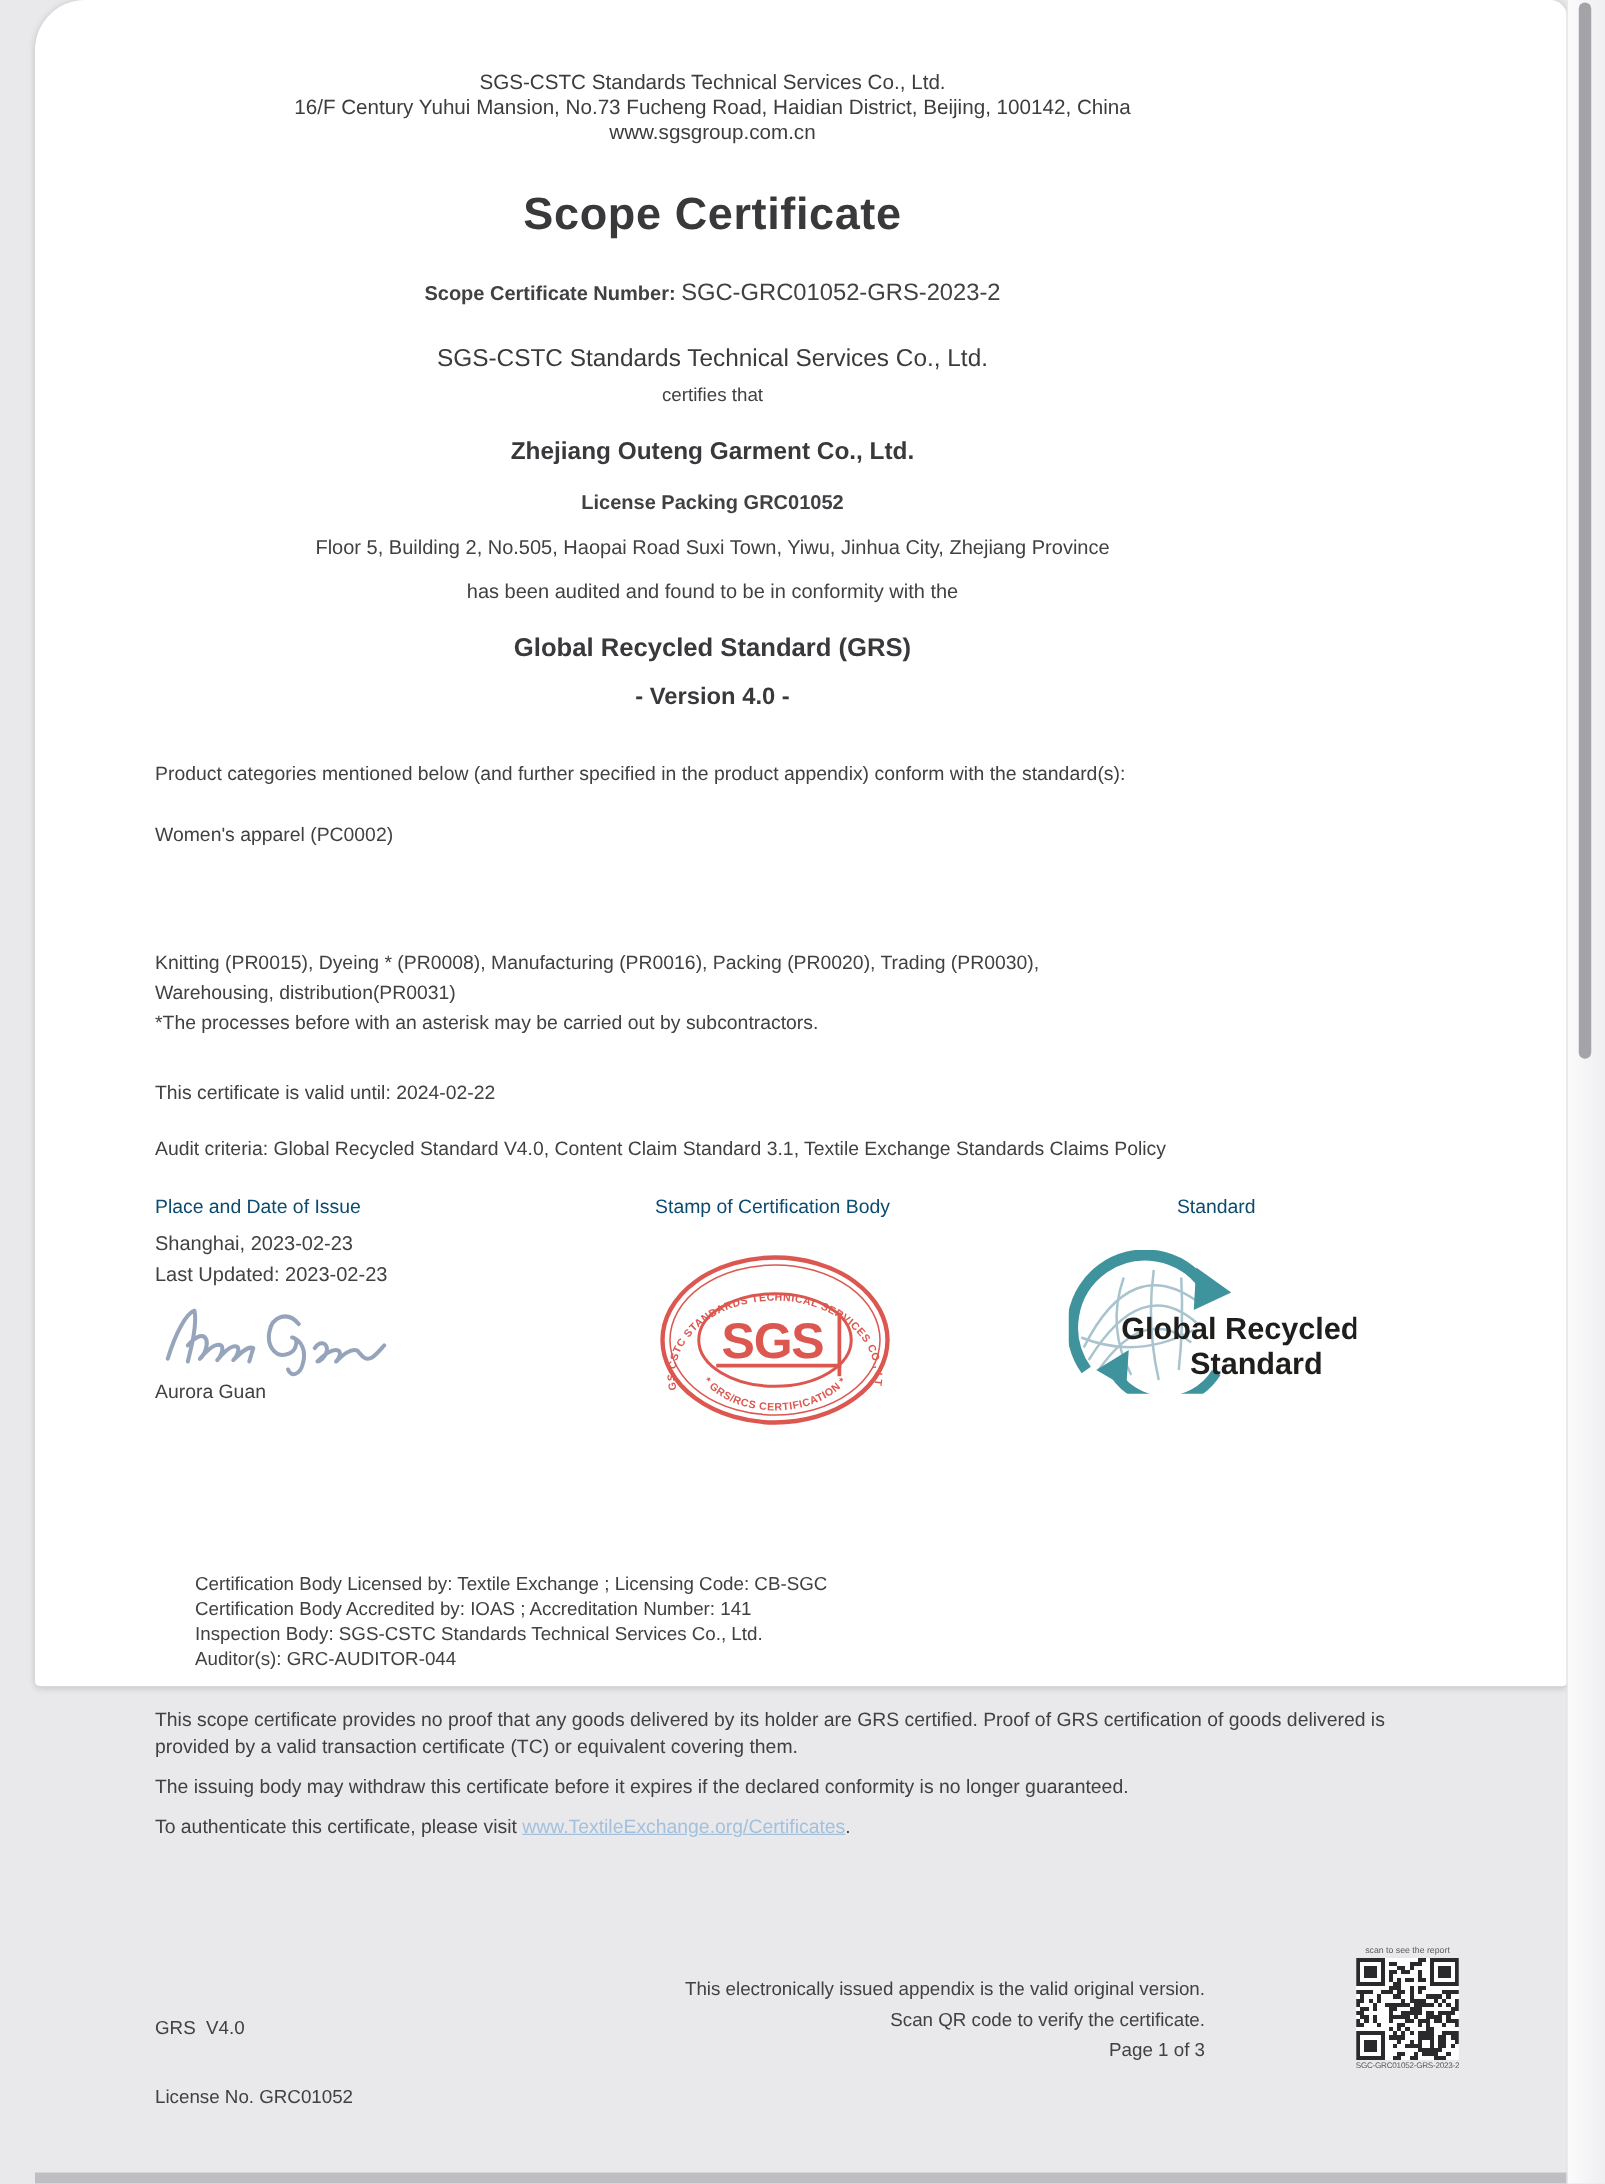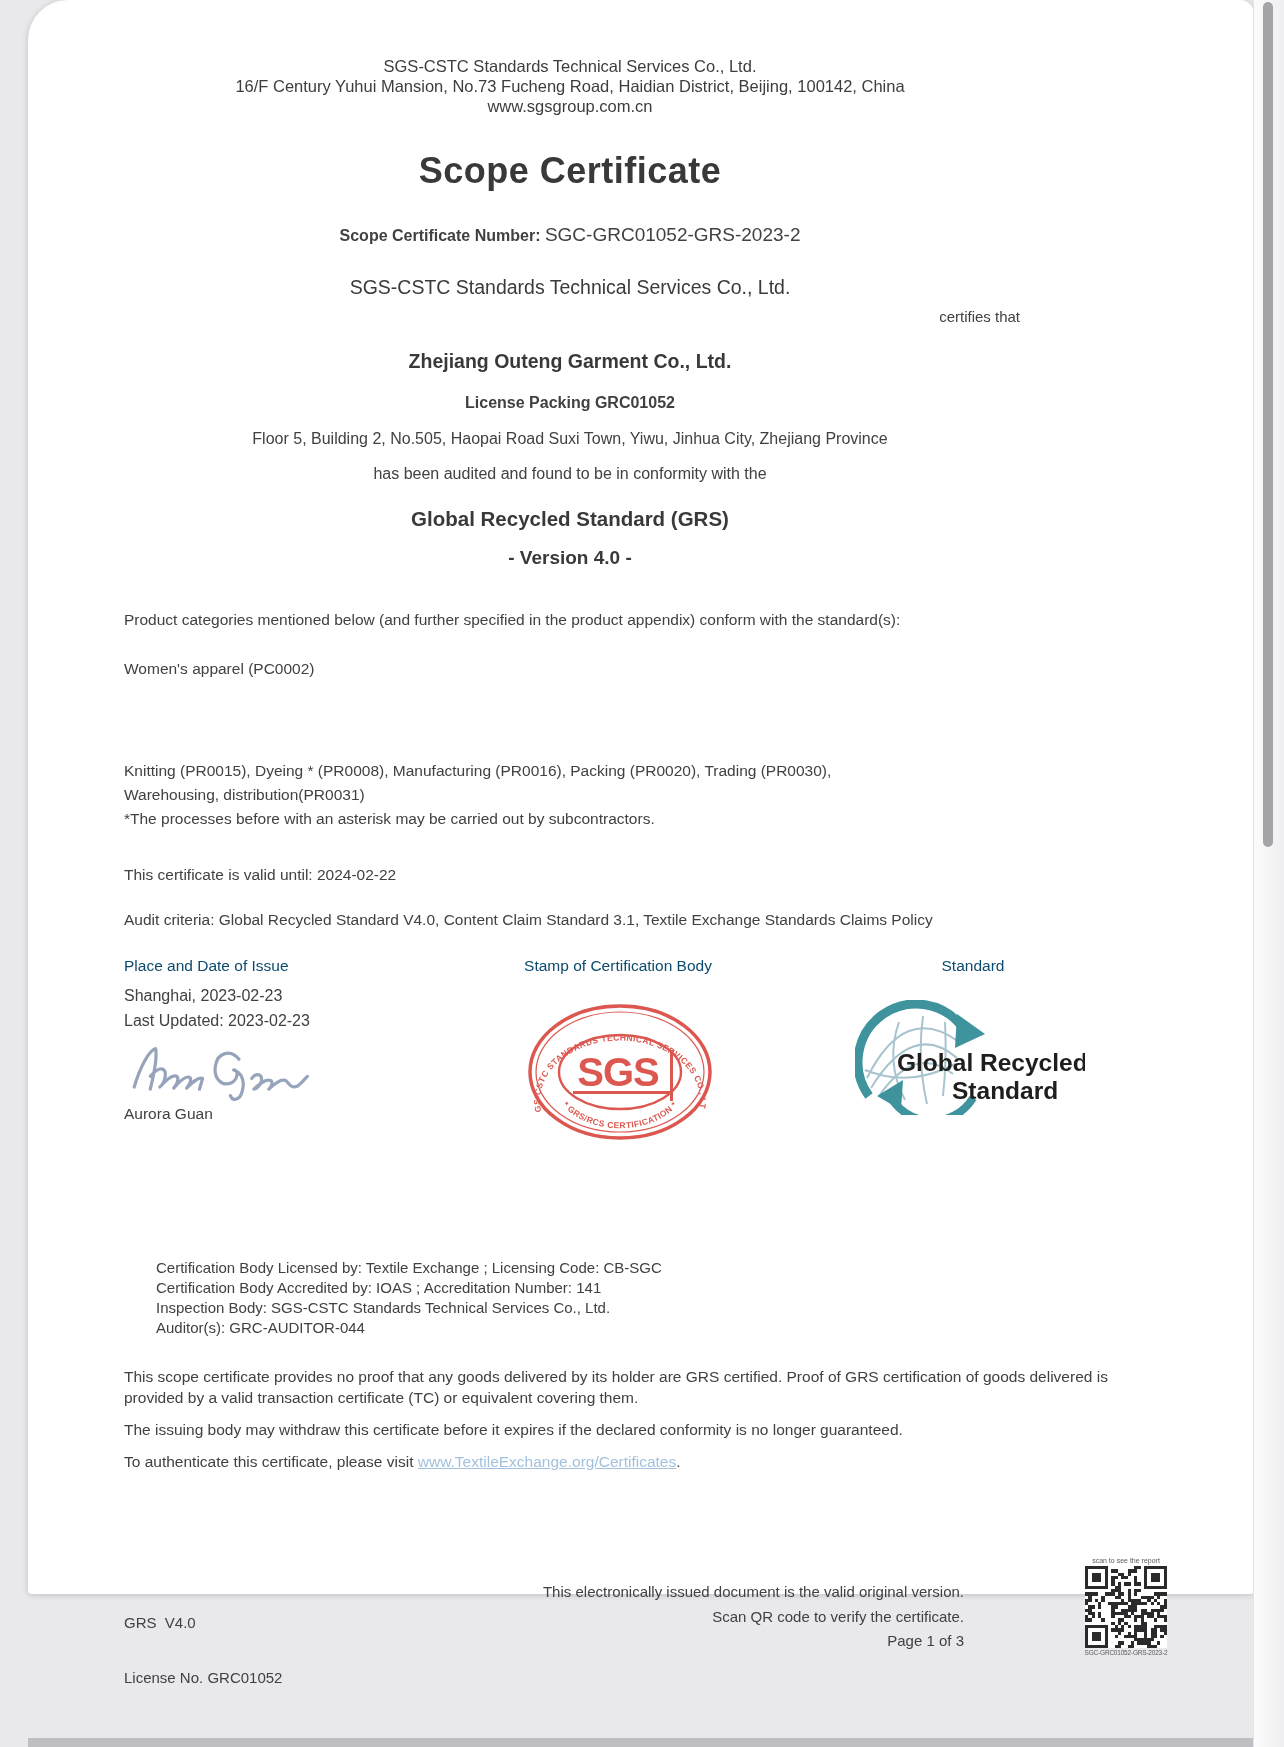--- a/index.html
+++ b/index.html
@@ -1,18 +1,18 @@
 <!DOCTYPE html>
 <html><head>
 <meta charset="utf-8">
 <style>
   html,body{margin:0;padding:0;background:#e9e9eb;}
   .viewport{position:relative;width:1284px;height:1747px;background:#e9e9eb;overflow:hidden;
             font-family:"Liberation Sans",sans-serif;color:#414144;}
-  .page{position:absolute;left:28px;top:0;width:1226px;height:1594px;background:#ffffff;
+  .page{position:absolute;left:28px;top:0;width:1226px;height:1349px;background:#ffffff;
         border-radius:40px 14px 4px 4px;box-shadow:0 1px 6px rgba(0,0,0,.18);}
   .abs{position:absolute;}
   .center-col{left:92px;width:900px;text-align:center;}
   .leftcol{left:96px;width:1080px;text-align:left;}
   .t16{font-size:16px;line-height:20px;}
   .t15{font-size:15.5px;line-height:20px;}
   .hdr{font-size:16.5px;line-height:20px;color:#3d3d40;}
   .title{font-size:36px;font-weight:bold;letter-spacing:.5px;color:#39393c;}
   .certnum-label{font-size:16px;font-weight:bold;}
   .certnum-val{font-size:19px;}
@@ -51,21 +51,21 @@
     </div>
 
     <div class="abs center-col title" style="top:150px;">Scope Certificate</div>
 
     <div class="abs center-col" style="top:224px;">
       <span class="certnum-label">Scope Certificate Number:</span>
       <span class="certnum-val">SGC-GRC01052-GRS-2023-2</span>
     </div>
 
     <div class="abs center-col issuer" style="top:276px;">SGS-CSTC Standards Technical Services Co., Ltd.</div>
-    <div class="abs center-col small" style="top:308px;text-align:right;">certifies that</div>
+    <div class="abs center-col small" style="top:308px;">certifies that</div>
 
     <div class="abs center-col company-name" style="top:350px;">Zhejiang Outeng Garment Co., Ltd.</div>
     <div class="abs center-col t16 bold" style="top:393px;">License Packing GRC01052</div>
     <div class="abs center-col t16" style="top:429px;">Floor 5, Building 2, No.505, Haopai Road Suxi Town, Yiwu, Jinhua City, Zhejiang Province</div>
     <div class="abs center-col t16" style="top:464px;">has been audited and found to be in conformity with the</div>
 
     <div class="abs center-col grs-head" style="top:507px;">Global Recycled Standard (GRS)</div>
     <div class="abs center-col grs-ver" style="top:547px;">- Version 4.0 -</div>
 
     <div class="abs leftcol t15" style="top:610px;">Product categories mentioned below (and further specified in the product appendix) conform with the standard(s):</div>
@@ -143,21 +143,21 @@
       <p>This scope certificate provides no proof that any goods delivered by its holder are GRS certified. Proof of GRS certification of goods delivered is provided by a valid transaction certificate (TC) or equivalent covering them.</p>
       <p>The issuing body may withdraw this certificate before it expires if the declared conformity is no longer guaranteed.</p>
       <p><span>To authenticate this certificate, please visit </span><span class="link">www.TextileExchange.org/Certificates</span><span>.</span></p>
     </div>
 
     <div class="abs footer-left" style="left:96px;top:1585px;">
       <div>GRS  V4.0</div>
       <div style="margin-top:10px;">License No. GRC01052</div>
     </div>
     <div class="abs footer-right" style="left:96px;top:1580px;width:840px;">
-      <div>This electronically issued document is the valid original version.</div>
+      <div>This electronically issued appendix is the valid original version.</div>
       <div>Scan QR code to verify the certificate.</div>
       <div>Page 1 of 3</div>
     </div>
 
     <div class="abs qr-wrap" style="left:1055px;top:1556px;">
       <div class="qr-cap-top">scan to see the report</div>
       <svg id="qr-svg" width="82" height="82" viewBox="0 0 25 25" shape-rendering="crispEdges" style="display:block;margin:1px auto;">
           <rect x="0" y="0" width="25" height="25" fill="#fff"></rect>
           <g fill="#2a2a2c">
             <rect x="0" y="0" width="1" height="1"></rect>

